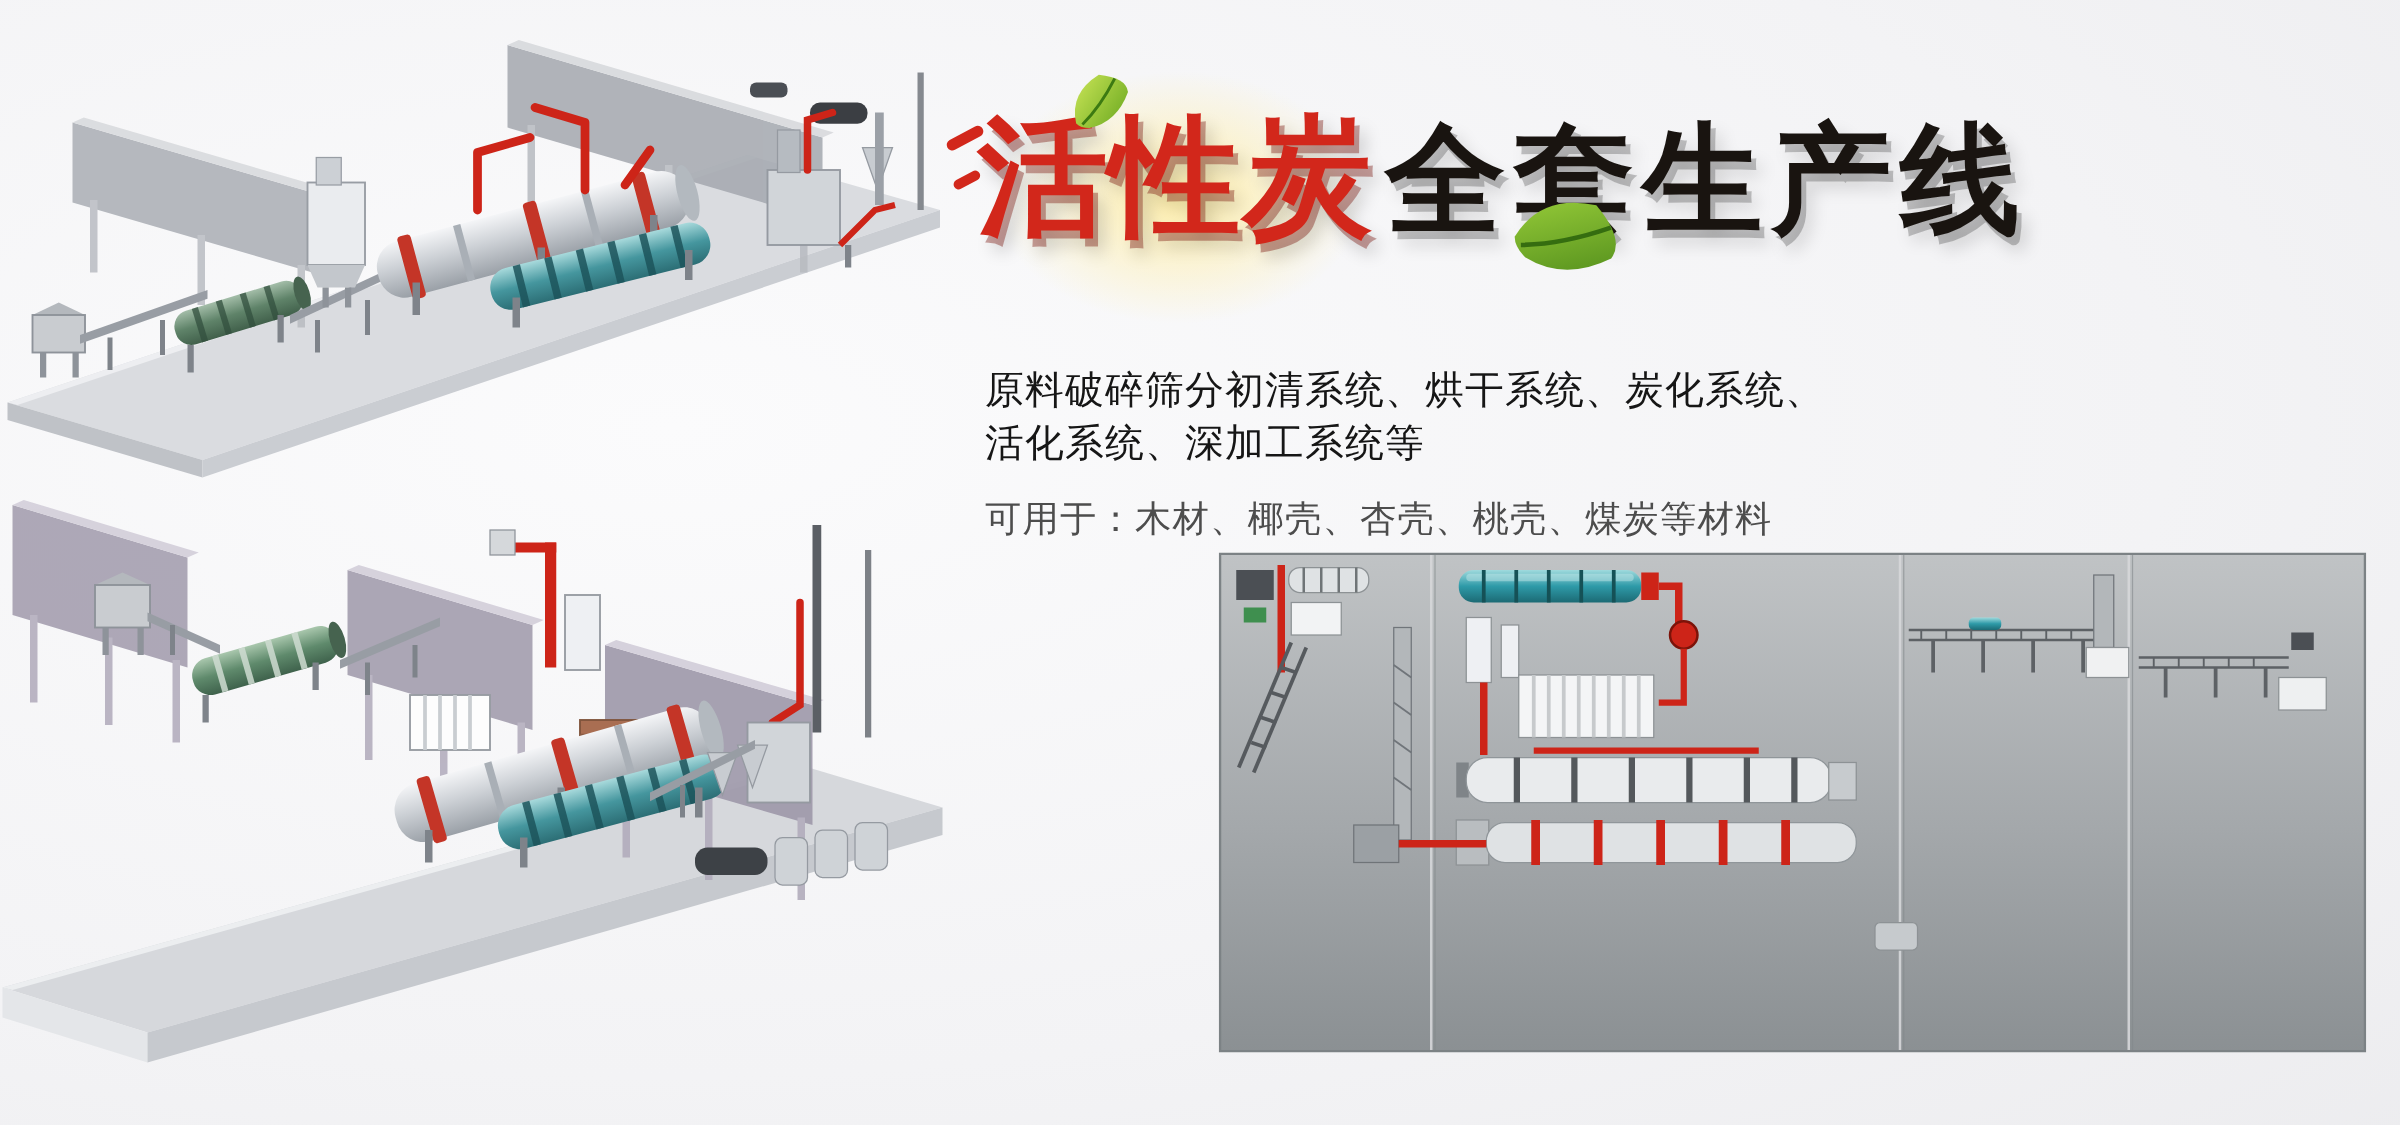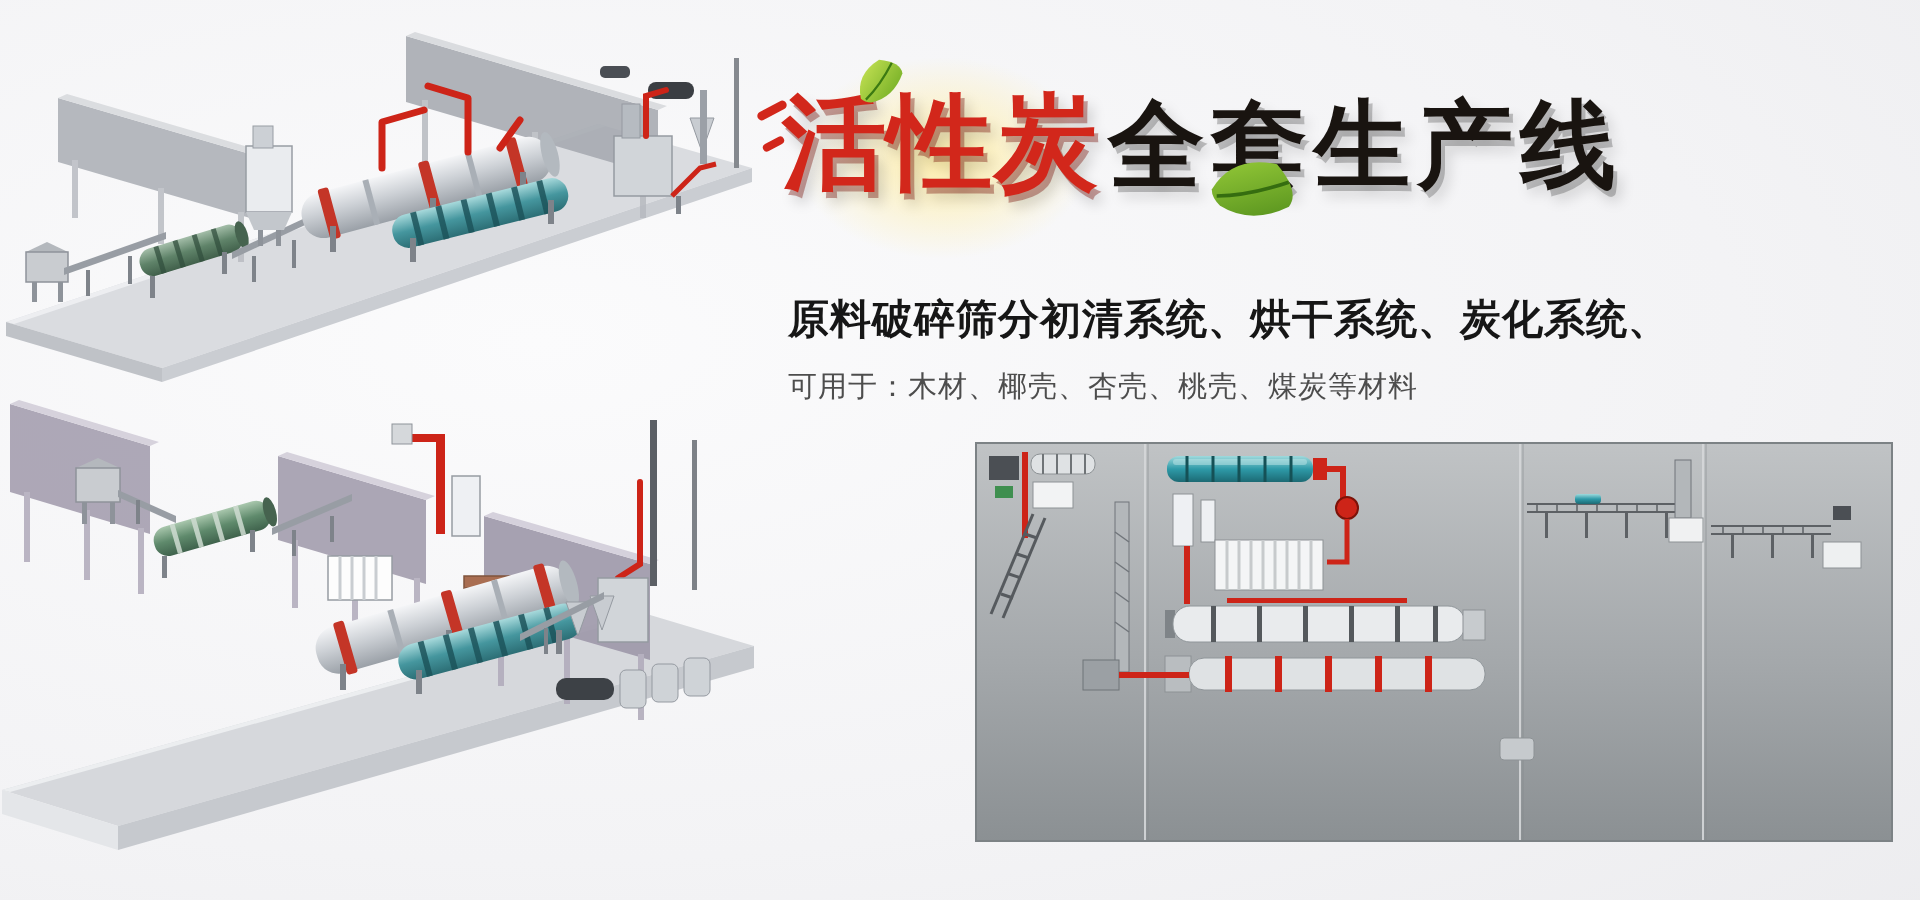--- a/index.html
+++ b/index.html
@@ -47,21 +47,21 @@
   .badge {
     display:inline-block; background:var(--badge-red,#d3291d); color:#ffffff;
     font-size:23px; font-weight:bold; height:42px; line-height:42px;
     padding:0 15px; border-radius:7px; letter-spacing:1px;
     box-shadow:0 2px 3px rgba(0,0,0,0.15);
   }
 
   
   .desc { position:absolute; left:788px; top:291px; z-index:2; }
   .desc .bold {
-    font-size:41px; font-weight:bold; color:#161616; line-height:1.38; letter-spacing:1px;
+    font-size:31px; font-weight:normal; color:#161616; line-height:1.38; letter-spacing:1px;
   }
   .desc .gray { margin-top:19px; font-size:29px; color:#4d4d4d; letter-spacing:1px; }
 
   
   .schematic { position:absolute; left:975px; top:442px; width:918px; height:400px; z-index:2; }
 </style>
 </head>
 <body>
 
 <div class="stage">
@@ -366,20 +366,21 @@
           <stop offset="1" stop-color="#4e8a1a"></stop>
         </linearGradient>
       </defs>
     <path d="M2 30 Q4 8 28 2 Q46 10 44 20 Q30 38 10 36 Q4 34 2 30 Z" fill="url(#leafG2)"></path>
     <path d="M6 32 Q22 24 38 8" stroke="#356d10" stroke-width="2" fill="none"></path>
   </svg>
 
 
   <div class="desc">
     <div class="bold">原料破碎筛分初清系统、烘干系统、炭化系统、</div>
+    <div class="bold">活化系统、深加工系统等</div>
     <div class="gray">可用于：木材、椰壳、杏壳、桃壳、煤炭等材料</div>
   </div>
 
   <div class="schematic">
     <svg width="918" height="400" viewBox="0 0 918 400">
       <defs>
         <linearGradient id="panelG" x1="0" y1="0" x2="0" y2="1">
           <stop offset="0" stop-color="#c0c3c5"></stop>
             <stop offset="0.55" stop-color="#a4a8ab"></stop>
             <stop offset="1" stop-color="#8b9093"></stop>

